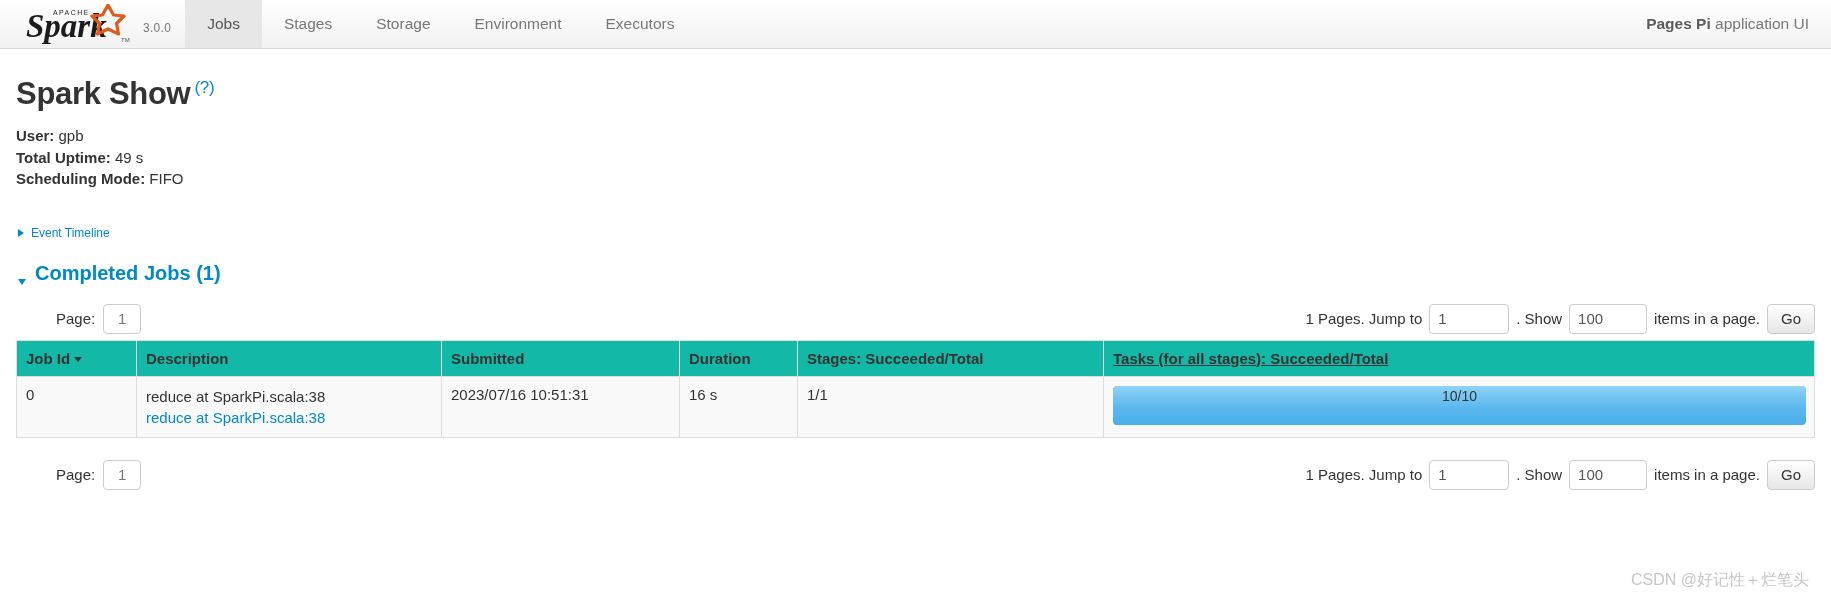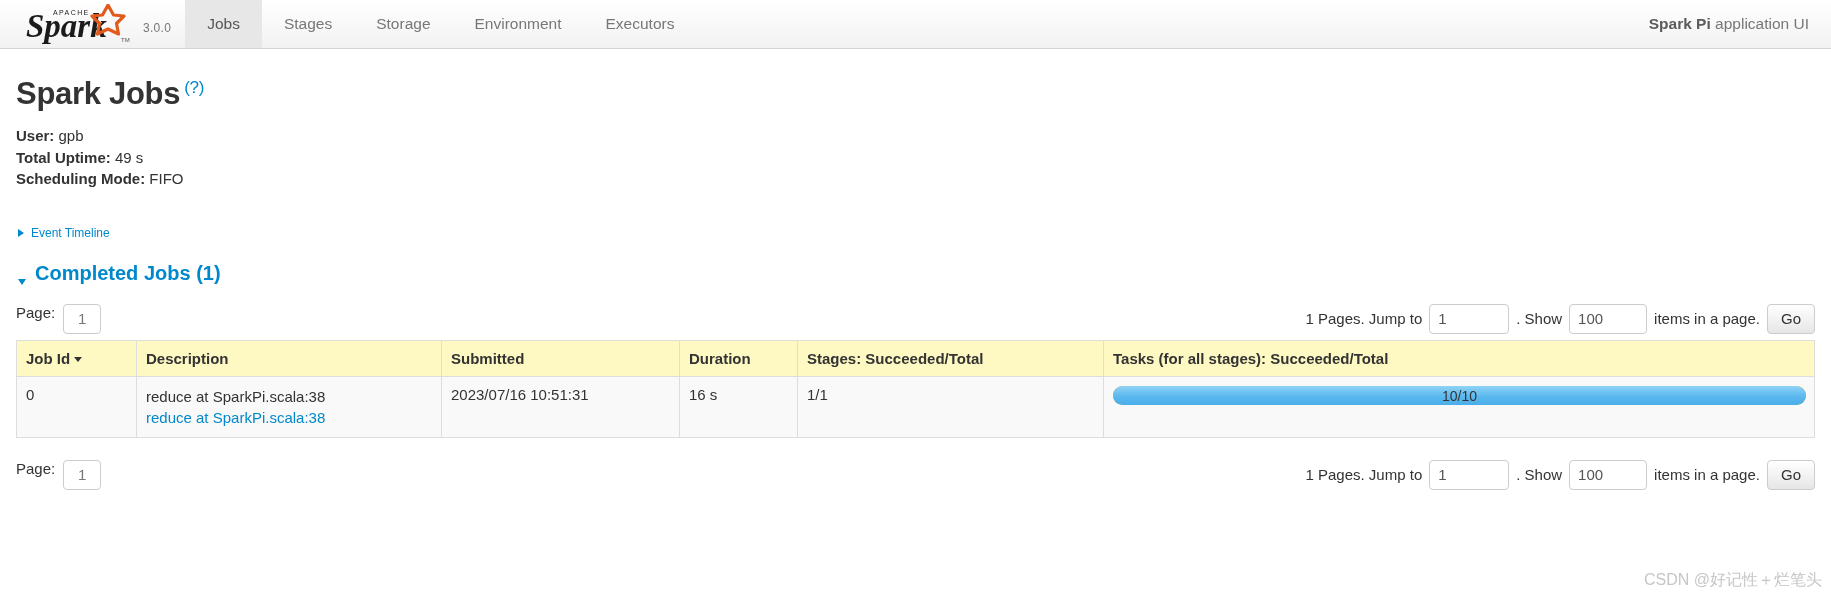--- a/index.html
+++ b/index.html
@@ -137,21 +137,21 @@
 
   
   .pager-row {
     display: flex;
     align-items: center;
     justify-content: space-between;
     margin: 14px 0 6px 0;
     font-size: 15px;
     color: #333333;
   }
-  .pager-left { display: flex; gap: 8px; }
+  .pager-left { display: flex; align-items: center; gap: 8px; margin-left: 40px; }
   .pager-right { display: flex; align-items: center; gap: 7px; justify-content: space-between; }
   .page-label { font-size: 15px; }
   .form-box {
     border: 1px solid #cccccc;
     border-radius: 4px;
     background: #ffffff;
     height: 30px;
     padding: 0 8px;
     font-size: 15px;
     color: #555555;
@@ -188,25 +188,25 @@
     table-layout: fixed;
   }
   table.jobs th {
     text-align: left;
     font-weight: bold;
     color: #333333;
     padding: 9px 8px 9px 9px;
     border-top: 1px solid #dddddd;
     border-bottom: 1px solid #dddddd;
     border-left: 1px solid #dddddd;
-    background: #fef9c3;
+    background: #14b8a6;
     white-space: nowrap;
     font-size: 15px;
   }
-  table.jobs th:last-child { border-right: 1px solid #dddddd; }
+  table.jobs th:last-child { border-right: 1px solid #dddddd; text-decoration: underline; }
   table.jobs td {
     padding: 9px 8px 9px 9px;
     border-bottom: 1px solid #dddddd;
     border-left: 1px solid #dddddd;
     background: #f9f9f9;
     vertical-align: top;
     color: #333333;
   }
   table.jobs td:last-child { border-right: 1px solid #dddddd; }
   .sort-caret {
@@ -222,23 +222,23 @@
   .desc-link {
     color: #0088cc;
     text-decoration: none;
     line-height: 21px;
     display: block;
   }
 
   
   .progress-holder {
     position: relative;
-    height: 19px;
+    height: 39px;
     background: #eab308;
-    border-radius: 10px;
+    border-radius: 4px;
     overflow: hidden;
   }
   .progress-fill {
     position: absolute;
     left: 0; top: 0; bottom: 0;
     background: linear-gradient(to bottom, #8fd3f7 0%, #5bb8ee 55%, #4aaee9 100%);
     border-radius: 4px;
   }
   .progress-text {
     position: absolute;
@@ -246,21 +246,21 @@
     text-align: center;
     line-height: 21px;
     font-size: 14px;
     color: #333333;
     z-index: 2;
   }
 
   
   .watermark {
     position: absolute;
-    right: 9px;
+    right: 22px;
     bottom: 8px;
     font-size: 16px;
     color: #c6c6c6;
     white-space: nowrap;
   }
 </style>
 </head>
 <body>
 
 <div class="navbar">
@@ -278,28 +278,28 @@
 
   <div class="nav-items">
     <a class="nav-item active" href="#">Jobs</a>
     <a class="nav-item" href="#">Stages</a>
     <a class="nav-item" href="#">Storage</a>
     <a class="nav-item" href="#">Environment</a>
     <a class="nav-item" href="#">Executors</a>
   </div>
 
   <div class="app-title">
-    <b>Spark Pi</b><span> application UI</span>
+    <b>Pages Pi</b><span> application UI</span>
   </div>
 </div>
 
 <div class="content">
 
   <h1 class="page-title">
-    <span>Spark Jobs</span><a class="help" href="#">(?)</a>
+    <span>Spark Show</span><a class="help" href="#">(?)</a>
   </h1>
 
   <ul class="summary">
     <li>
       <strong>User:</strong><span> gpb</span>
     </li>
     <li>
       <strong>Total Uptime:</strong><span> 49 s</span>
     </li>
     <li>

